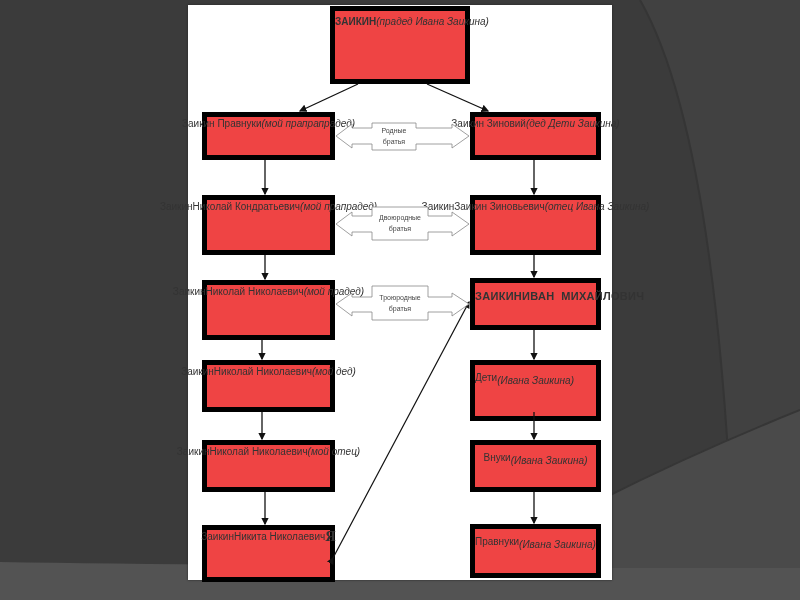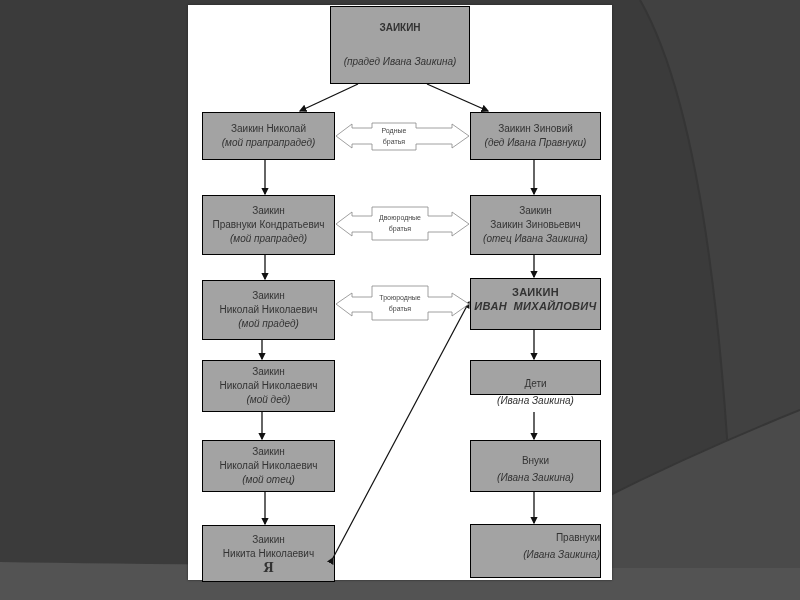--- a/index.html
+++ b/index.html
@@ -1,19 +1,19 @@
 <!DOCTYPE html>
 <html><head>
 <meta charset="utf-8">
 <style>
   html, body { margin:0; padding:0; }
   body { width:800px; height:600px; position:relative; overflow:hidden; background:#3b3b3b; font-family:"Liberation Sans", sans-serif; }
   #bg { position:absolute; left:0; top:0; width:800px; height:600px; }
   #page { position:absolute; left:188px; top:5px; width:424px; height:575px; background:#ffffff; box-shadow:0 0 2px #222; }
-  .box { position:absolute; background:#a3a3a3; border:1px solid #000000; box-sizing:border-box; text-align:center; color:#333; font-size:10px; line-height:14px; display:flex; flex-direction:column; justify-content:center; }
+  .box { position:absolute; background:#ef4444; border:5px solid #000000; box-sizing:border-box; text-align:center; color:#333; font-size:10px; line-height:14px; display:flex; flex-direction:row; justify-content:center; }
   .box .l { display:block; white-space:nowrap; }
   .it { font-style:italic; font-weight:normal; }
   .b { font-weight:bold; }
   .big { font-weight:bold; font-size:11px; letter-spacing:0.3px; }
   .ya { font-family:"DejaVu Serif", serif; font-weight:bold; font-size:12px; }
   .rel { position:absolute; text-align:center; font-size:7px; line-height:11px; color:#444; }
   #overlay { position:absolute; left:0; top:0; width:800px; height:600px; pointer-events:none; }
 </style>
 </head>
 <body>
@@ -28,26 +28,26 @@
 </svg>
 
 <div id="page"></div>
 
 <div class="box" style="left:330px;top:6px;width:140px;height:78px;justify-content:space-around;padding:4px 0;">
   <span class="l b">ЗАИКИН</span>
   <span class="l it">(прадед Ивана Заикина)</span>
 </div>
 
 <div class="box" style="left:202px;top:112px;width:133px;height:48px;">
-  <span class="l"><span>Заикин Николай</span></span>
+  <span class="l"><span>Заикин Правнуки</span></span>
   <span class="l it">(мой прапрапрадед)</span>
 </div>
 <div class="box" style="left:202px;top:195px;width:133px;height:60px;">
   <span class="l">Заикин</span>
-  <span class="l">Правнуки Кондратьевич</span>
+  <span class="l">Николай Кондратьевич</span>
   <span class="l it">(мой прапрадед)</span>
 </div>
 <div class="box" style="left:202px;top:280px;width:133px;height:60px;">
   <span class="l">Заикин</span>
   <span class="l">Николай Николаевич</span>
   <span class="l it">(мой прадед)</span>
 </div>
 <div class="box" style="left:202px;top:360px;width:133px;height:52px;">
   <span class="l">Заикин</span>
   <span class="l">Николай Николаевич</span>
@@ -59,32 +59,32 @@
   <span class="l it">(мой отец)</span>
 </div>
 <div class="box" style="left:202px;top:525px;width:133px;height:57px;">
   <span class="l">Заикин</span>
   <span class="l">Никита Николаевич</span>
   <span class="l ya">Я</span>
 </div>
 
 <div class="box" style="left:470px;top:112px;width:131px;height:48px;">
   <span class="l">Заикин Зиновий</span>
-  <span class="l it">(дед Ивана Правнуки)</span>
+  <span class="l it">(дед Дети Заикина)</span>
 </div>
 <div class="box" style="left:470px;top:195px;width:131px;height:60px;">
   <span class="l">Заикин</span>
   <span class="l">Заикин Зиновьевич</span>
   <span class="l it">(отец Ивана Заикина)</span>
 </div>
 <div class="box" style="left:470px;top:278px;width:131px;height:52px;justify-content:flex-start;padding-top:6px;">
   <span class="l big">ЗАИКИН</span>
-  <span class="l big" style="white-space:pre;font-style:italic;">ИВАН  МИХАЙЛОВИЧ</span>
+  <span class="l big" style="white-space:pre;">ИВАН  МИХАЙЛОВИЧ</span>
 </div>
-<div class="box" style="left:470px;top:360px;width:131px;height:35px;justify-content:flex-start;padding-top:16px;">
+<div class="box" style="left:470px;top:360px;width:131px;height:61px;justify-content:flex-start;padding-top:6px;">
   <span class="l">Дети</span>
   <span class="l it" style="margin-top:3px;">(Ивана Заикина)</span>
 </div>
 <div class="box" style="left:470px;top:440px;width:131px;height:52px;justify-content:center;padding-top:6px;">
   <span class="l">Внуки</span>
   <span class="l it" style="margin-top:3px;">(Ивана Заикина)</span>
 </div>
 <div class="box" style="left:470px;top:524px;width:131px;height:54px;justify-content:flex-start;padding-top:6px;text-align:right;">
   <span class="l">Правнуки</span>
   <span class="l it" style="margin-top:3px;">(Ивана Заикина)</span>

